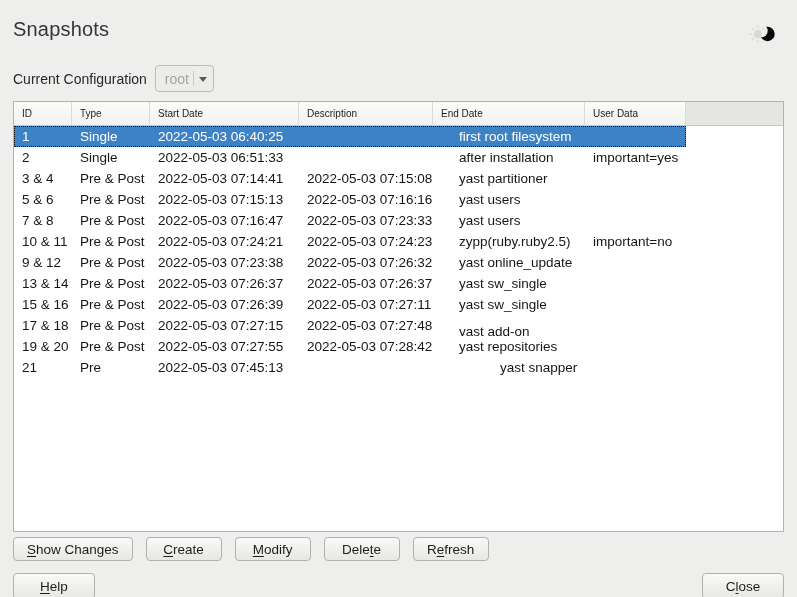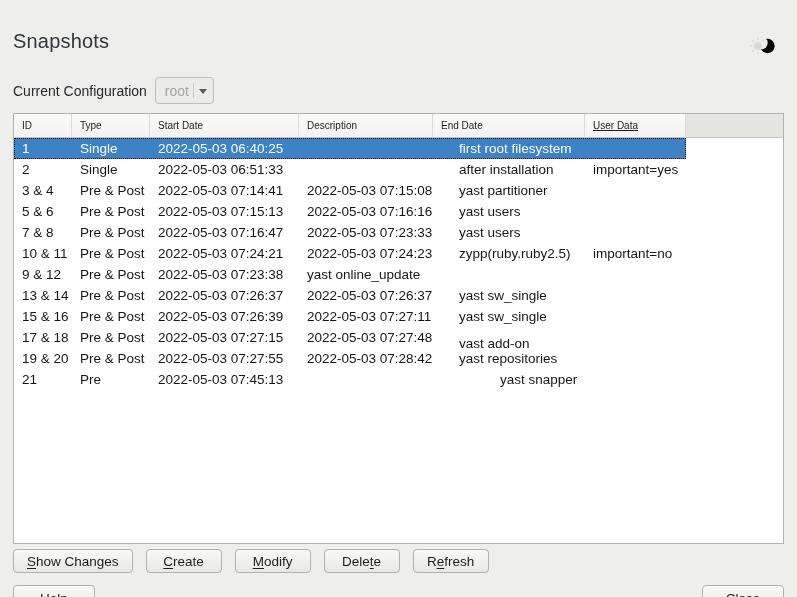--- a/index.html
+++ b/index.html
@@ -3,21 +3,21 @@
 <meta charset="utf-8">
 <style>
   * { margin: 0; padding: 0; box-sizing: border-box; }
   html, body { width: 797px; height: 597px; }
   body {
     background: #eeeeec;
     font-family: "Liberation Sans", "DejaVu Sans", sans-serif;
     color: #1d1d1d;
     overflow: hidden;
   }
-  .window { width: 797px; height: 597px; padding: 16px 13px; position: relative; }
+  .window { width: 797px; height: 597px; padding: 4px 13px; position: relative; }
 
   
   .title-row { padding-top: 14px; display: flex; justify-content: space-between; align-items: flex-start; }
   .page-title { font-size: 20px; font-weight: 400; color: #32363b; letter-spacing: 0.2px; }
   .day-night { margin-top: 4px; margin-right: 6px; }
 
   
   .config-row { margin-top: 15px; display: flex; align-items: center; }
   .config-label { font-size: 14px; color: #26282b; }
   .combo {
@@ -111,21 +111,21 @@
     </span>
   </div>
 
   <div class="snap-table">
     <div class="thead">
         <div class="th" style="width: 58px;">ID</div>
         <div class="th" style="width: 78px;">Type</div>
         <div class="th" style="width: 149px;">Start Date</div>
         <div class="th" style="width: 134px;">Description</div>
         <div class="th" style="width: 152px;">End Date</div>
-        <div class="th" style="width: 101px; text-decoration: underline;">User Data</div>
+        <div class="th" style="width: 101px;">User Data</div>
         <div class="th-filler"></div>
       </div>
     <div class="tbody">
         <div class="tr selected">
           <div class="td" style="width: 58px;">1</div>
           <div class="td" style="width: 78px;">Single</div>
           <div class="td" style="width: 149px;">2022-05-03 06:40:25</div>
           <div class="td" style="width: 152px;"></div>
           <div class="td" style="width: 134px;">first root filesystem</div>
           <div class="td" style="width: 101px;"></div>
@@ -167,20 +167,21 @@
           <div class="td" style="width: 78px;">Pre &amp; Post</div>
           <div class="td" style="width: 149px;">2022-05-03 07:24:21</div>
           <div class="td" style="width: 152px;">2022-05-03 07:24:23</div>
           <div class="td" style="width: 134px;">zypp(ruby.ruby2.5)</div>
           <div class="td" style="width: 101px;">important=no</div>
         </div>
         <div class="tr">
           <div class="td" style="width: 58px;">9 &amp; 12</div>
           <div class="td" style="width: 78px;">Pre &amp; Post</div>
           <div class="td" style="width: 149px;">2022-05-03 07:23:38</div>
+          <div class="td" style="width: 152px;">2022-05-03 07:26:32</div>
           <div class="td" style="width: 134px;">yast online_update</div>
           <div class="td" style="width: 101px;"></div>
         </div>
         <div class="tr">
           <div class="td" style="width: 58px;">13 &amp; 14</div>
           <div class="td" style="width: 78px;">Pre &amp; Post</div>
           <div class="td" style="width: 149px;">2022-05-03 07:26:37</div>
           <div class="td" style="width: 152px;">2022-05-03 07:26:37</div>
           <div class="td" style="width: 134px;">yast sw_single</div>
           <div class="td" style="width: 101px;"></div>

